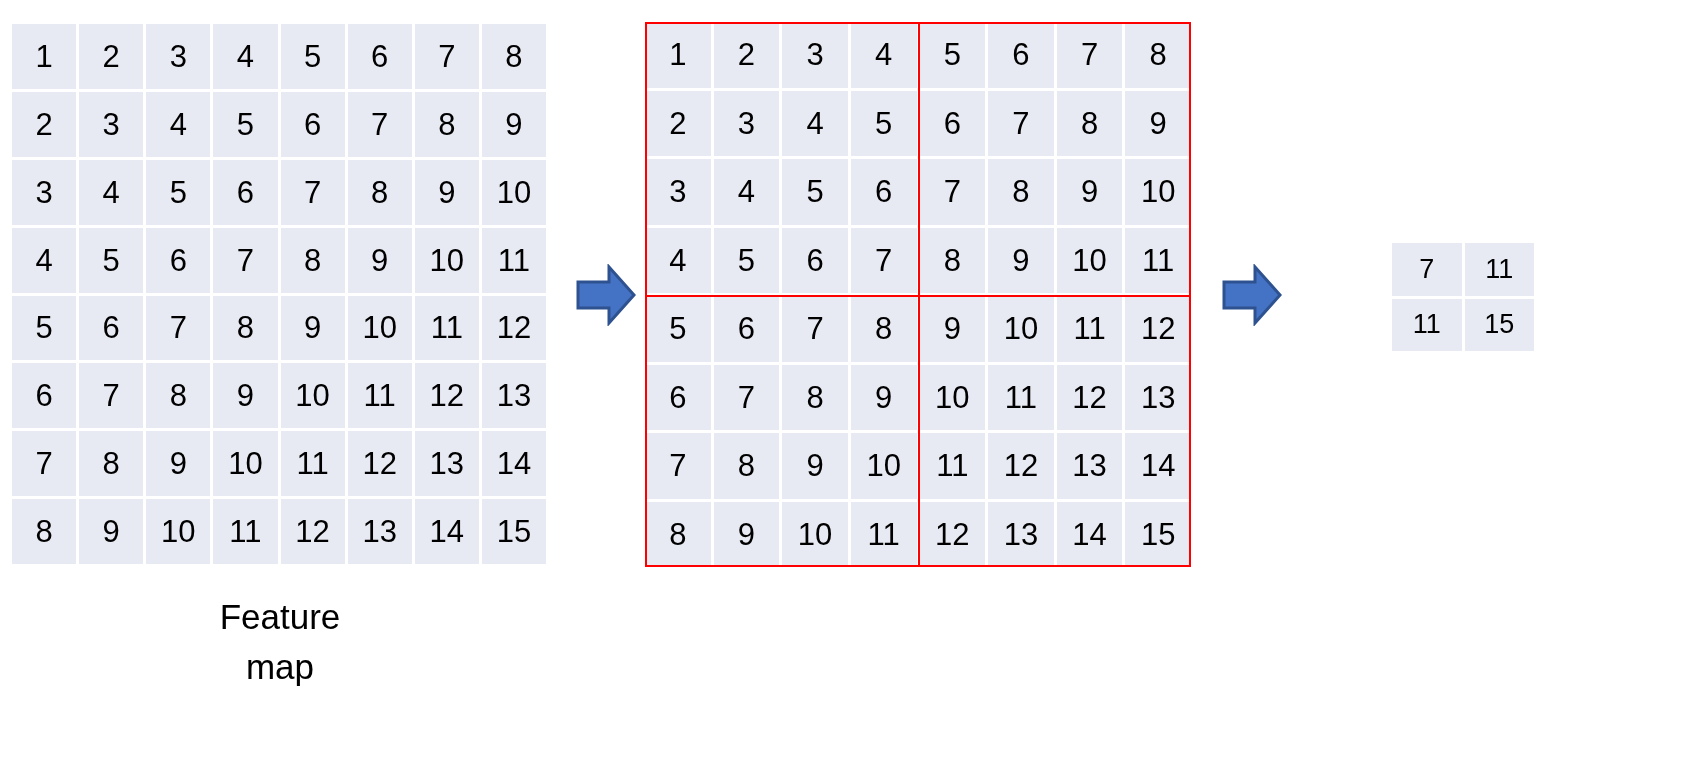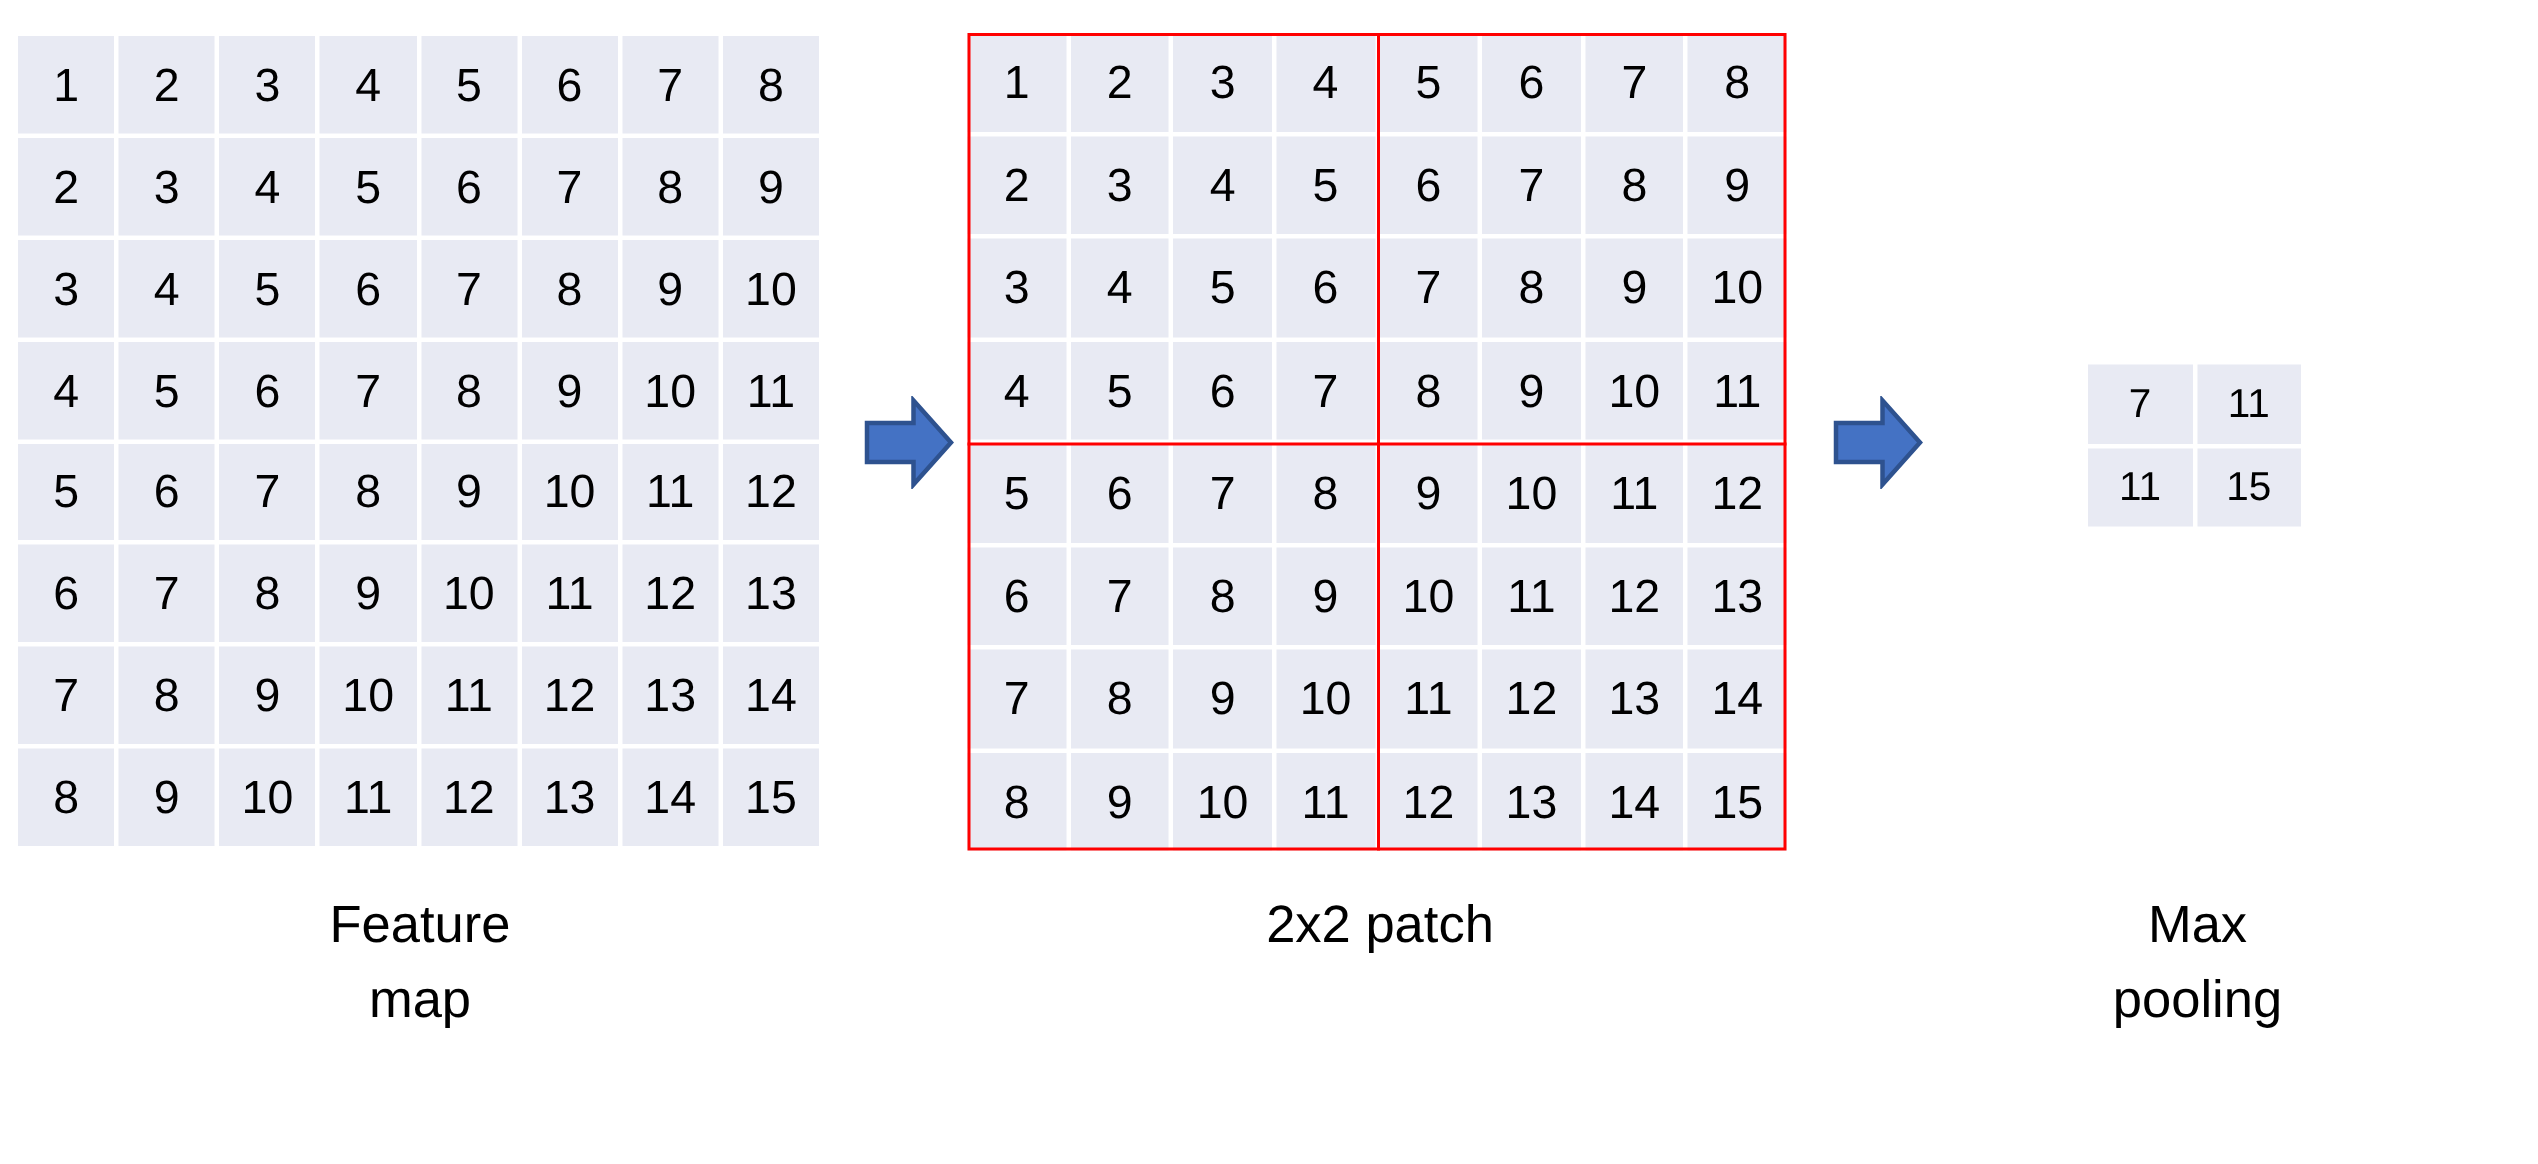--- a/index.html
+++ b/index.html
@@ -304,18 +304,15 @@
 
   <div class="arrow" id="arrow-2">
     <svg viewBox="0 0 60 62" width="60" height="62" xmlns="http://www.w3.org/2000/svg">
       <polygon points="2,18 33,18 33,3 58,31 33,59 33,44 2,44" fill="#4472C4" stroke="#2E528F" stroke-width="3" stroke-linejoin="miter"></polygon>
     </svg>
   </div>
 
   <div class="caption" id="caption-feature-map">Feature
 map</div>
 
-  <div class="caption" id="caption-patch">2x2 patch</div>
-
-  <div class="caption" id="caption-maxpool">Max
-pooling</div>
+
 
 </div>
 
 </body></html>

